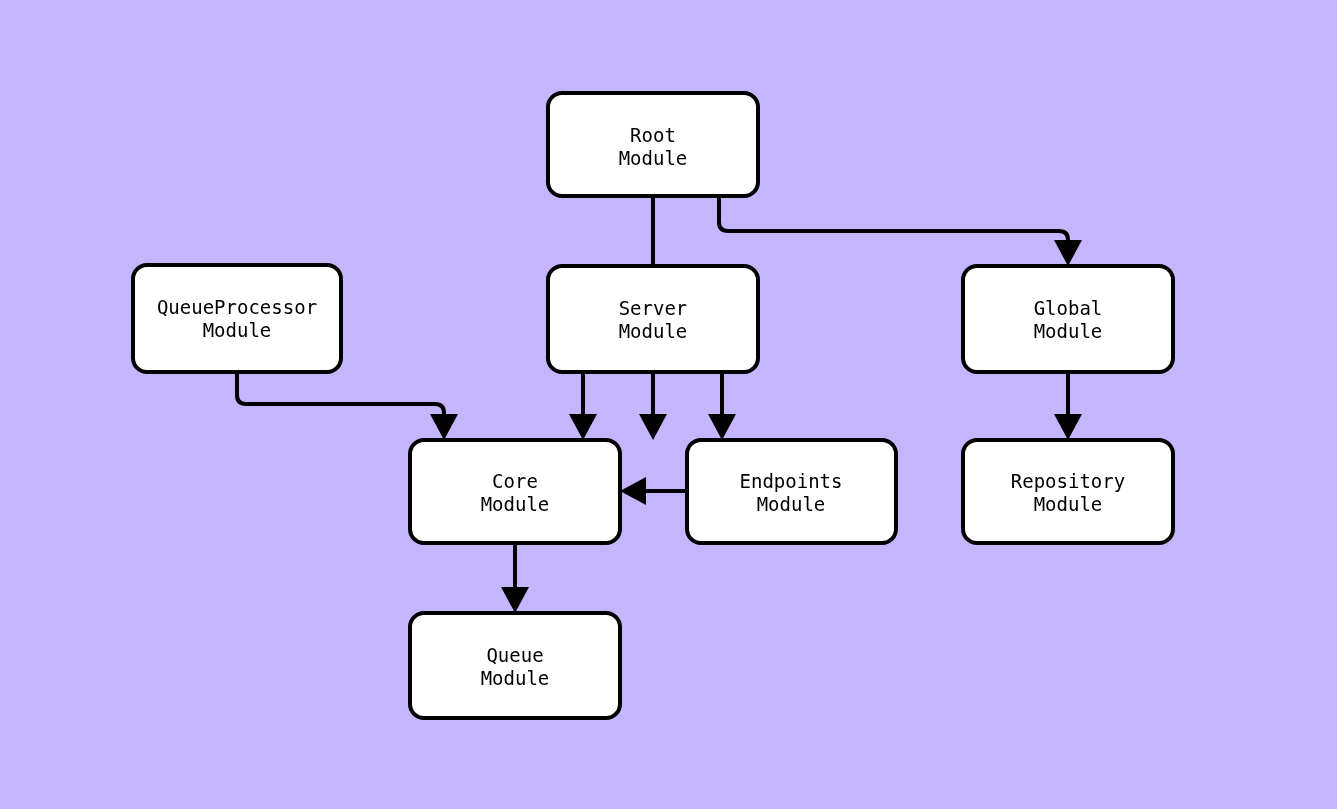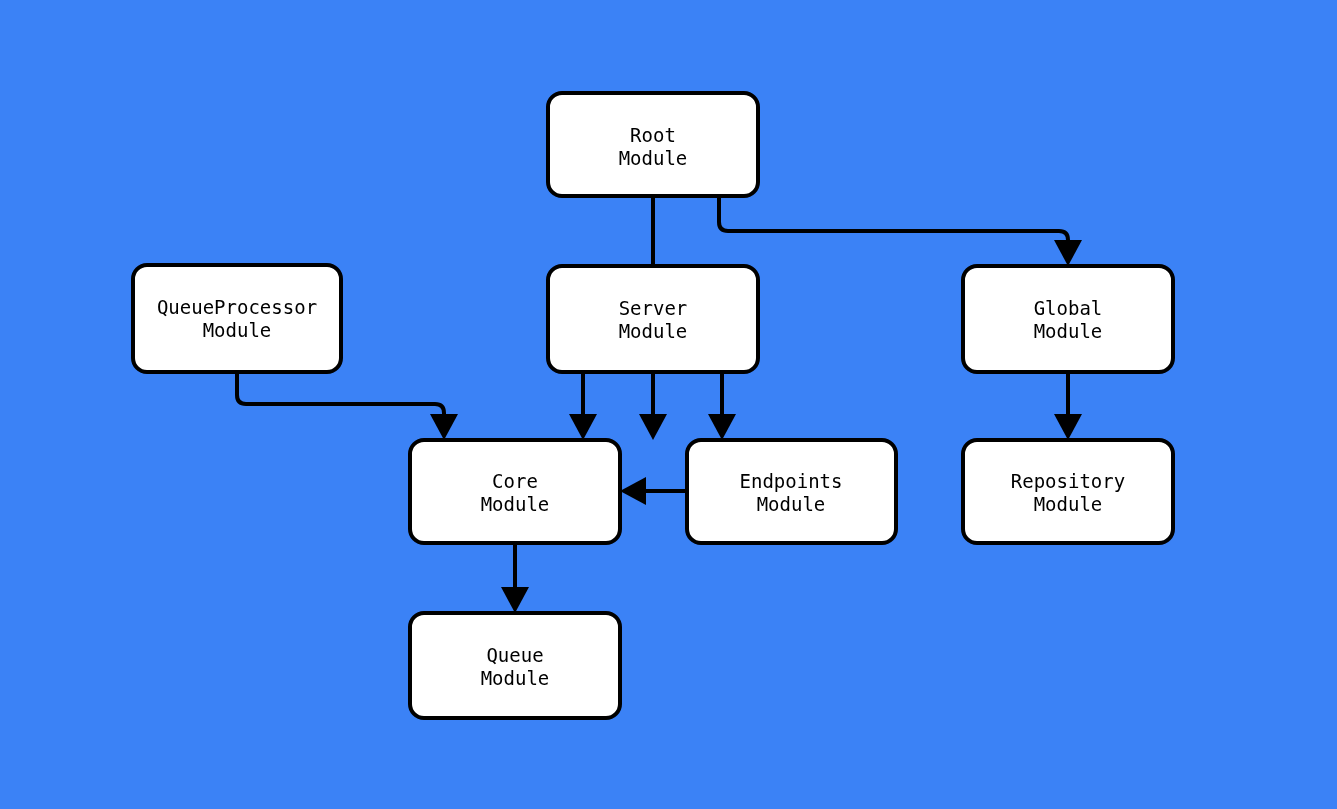--- a/index.html
+++ b/index.html
@@ -10,21 +10,21 @@
   body {
     width: 1337px;
     height: 809px;
     font-family: "DejaVu Sans Mono", monospace;
     overflow: hidden;
   }
   #diagram-root {
     position: relative;
     width: 1337px;
     height: 809px;
-    background: #3b82f6;
+    background: #c4b5fd;
   }
   svg#module-graph {
     display: block;
     width: 1337px;
     height: 809px;
   }
   .node-box {
     fill: #ffffff;
     stroke: #000000;
     stroke-width: 4;

